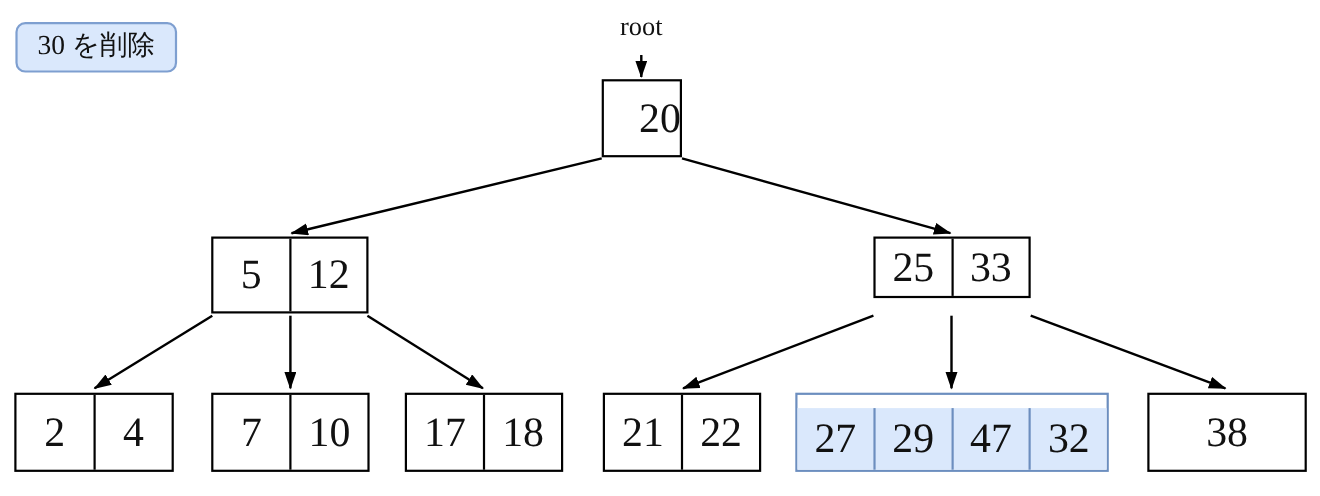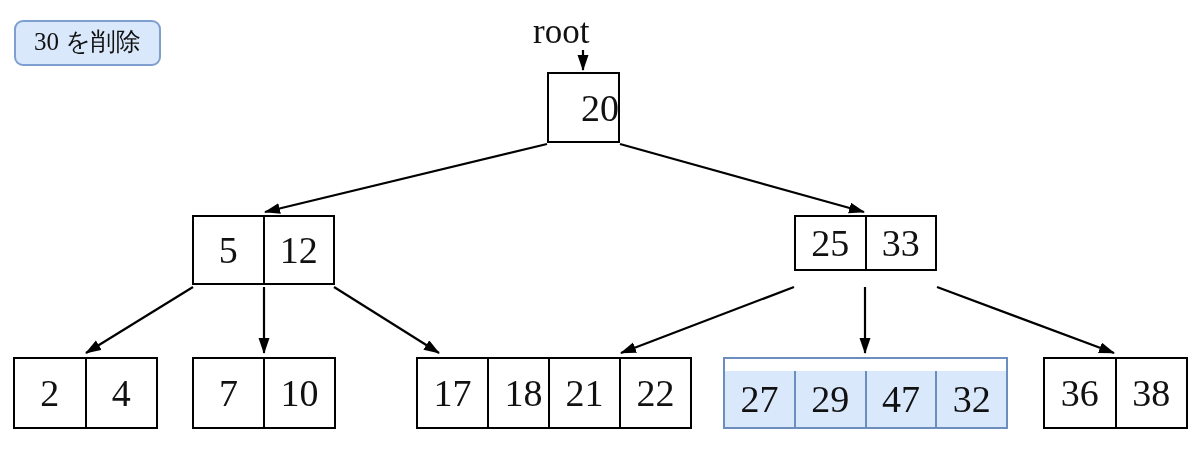--- a/index.html
+++ b/index.html
@@ -18,21 +18,22 @@
     border:2px solid var(--badge-stroke,#7e9fd0);
     border-radius:9px;
     padding:5px 18px 7px 18px;
     font-size:25px;
     line-height:1.2;
     white-space:nowrap;
   }
   .root-label{
     position:absolute;z-index:3;
     left:533px;top:12px;width:100px;
-    font-size:35px;
+    text-align:center;
+    font-size:24px;
   }
   .node{
     position:absolute;z-index:2;
     display:flex;
     background:#ffffff;
     border:2px solid #000;
     box-sizing:border-box;
   }
   .node .cell{
     flex:1 1 0;
@@ -47,21 +48,21 @@
     background:var(--hl-fill,#dae8fc);
     border-left-color:var(--hl-stroke,#6c8ebf);
     margin-top:12px;
   }
   
   #node-root   {left:547px;top:72px;  width:73px; height:71px;padding-left:32px;}
   #node-int-l  {left:192px;top:215px; width:143px;height:70px;}
   #node-int-r  {left:794px;top:215px; width:143px;height:56px;}
   #leaf-0      {left:13px;  top:357px;width:145px;height:72px;}
   #leaf-1      {left:192px; top:357px;width:144px;height:72px;}
-  #leaf-2      {left:368px; top:357px;width:144px;height:72px;margin-left:48px;}
+  #leaf-2      {left:368px; top:357px;width:144px;height:72px;}
   #leaf-3      {left:548px; top:357px;width:144px;height:72px;}
   #leaf-4      {left:723px; top:357px;width:285px;height:72px;}
   #leaf-5      {left:1043px;top:357px;width:145px;height:72px;}
 </style>
 </head>
 <body>
 
 <div class="canvas">
 
   <svg class="arrows" width="1200" height="451" viewBox="0 0 1200 451">
@@ -124,17 +125,16 @@
   </div>
 
   <div class="node hl" id="leaf-4">
     <div class="cell">27</div>
     <div class="cell">29</div>
     <div class="cell">47</div>
     <div class="cell">32</div>
   </div>
 
   <div class="node" id="leaf-5">
-    <div class="cell">36</div>
     <div class="cell">38</div>
   </div>
 
 </div>
 
 </body></html>

